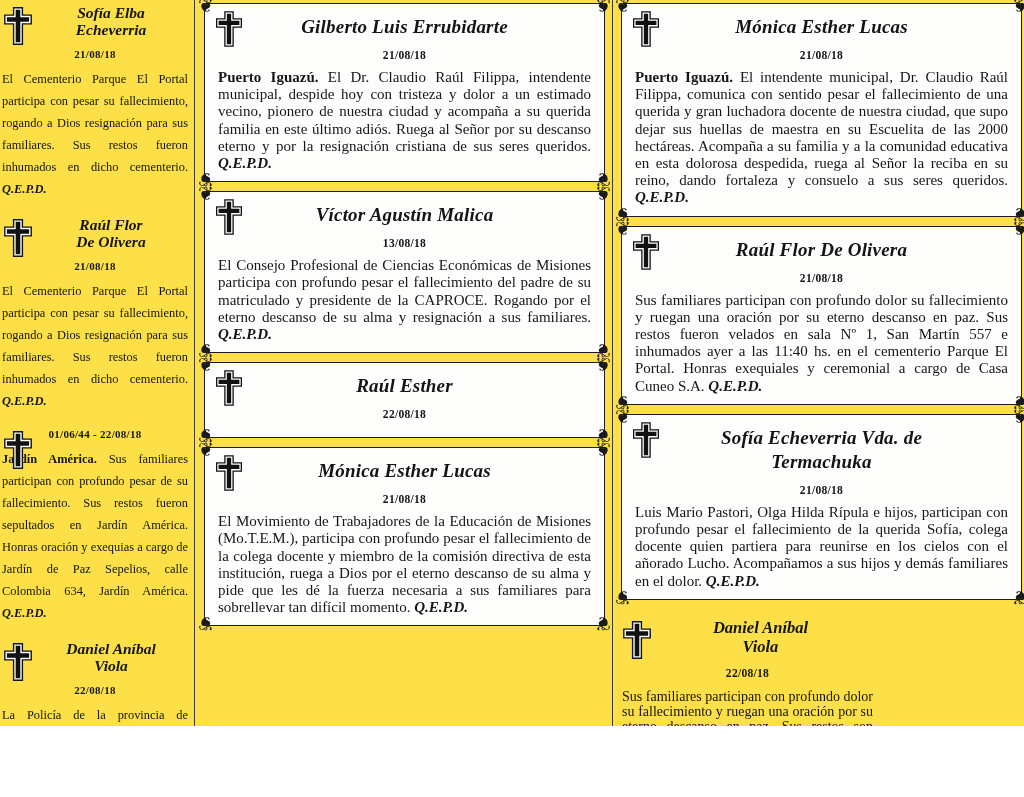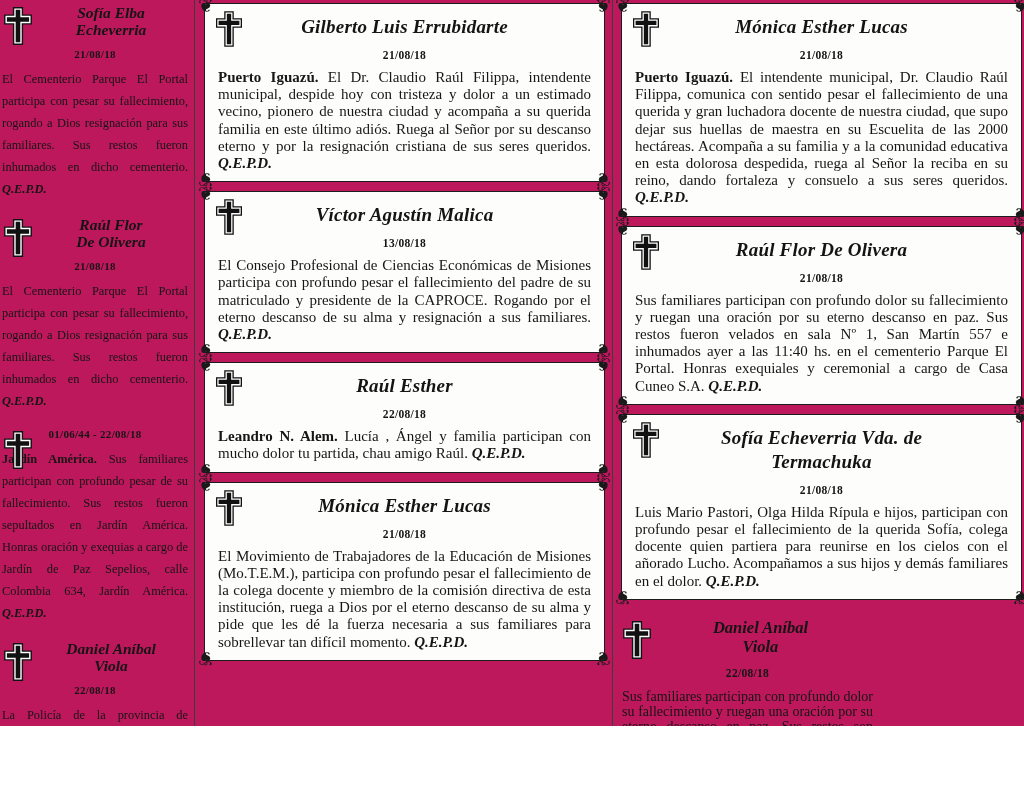--- a/index.html
+++ b/index.html
@@ -1,20 +1,20 @@
 <!DOCTYPE html>
 <html lang="es"><head>
 <meta charset="utf-8">
 <style>
   * { box-sizing: border-box; }
   html,body { margin:0; padding:0; }
   .page {
     position: relative;
     width: 1024px; height: 726px;
-    background: #be185d;
+    background: #fde047;
     color: #141414;
     font-family: "Liberation Serif", serif;
     overflow: hidden;
   }
   .vrule { position:absolute; top:0; width:1px; height:797px; background:#3c3c3c; }
   .vrule-1 { left:194px; }
   .vrule-2 { left:612px; }
 
   .col { position:absolute; top:0; }
   .col-left  { left:0;    width:191px; padding:4px 3px 0 2px; }
@@ -199,21 +199,20 @@
       <span class="fl fl-br">❦</span>
       <span class="b-cross">
         <svg class="cross-svg" width="26" height="36" viewBox="0 0 60 82">
           <path d="M19 0 H41 V16 H60 V38 H41 V82 H19 V38 H0 V16 H19 Z" fill="#111"></path>
           <path d="M22 3 H38 V19 H57 V35 H38 V79 H22 V35 H3 V19 H22 Z" fill="#fff"></path>
           <path d="M25 6 H35 V22 H54 V32 H35 V76 H25 V32 H6 V22 H25 Z" fill="#111"></path>
         </svg>
       </span>
       <h2 class="btitle">Raúl Esther</h2>
       <div class="bdate">22/08/18</div>
-      <p class="bbody"><b class="lead">Leandro N. Alem.</b> <span>Lucía , Ángel y familia participan con mucho dolor tu partida, chau amigo Raúl.</span> <b class="qepd">Q.E.P.D.</b></p>
     </article>
 
     <article class="boxed-notice">
       <span class="fl fl-tl">❦</span>
       <span class="fl fl-tr">❦</span>
       <span class="fl fl-bl">❦</span>
       <span class="fl fl-br">❦</span>
       <span class="b-cross">
         <svg class="cross-svg" width="26" height="36" viewBox="0 0 60 82">
           <path d="M19 0 H41 V16 H60 V38 H41 V82 H19 V38 H0 V16 H19 Z" fill="#111"></path>

